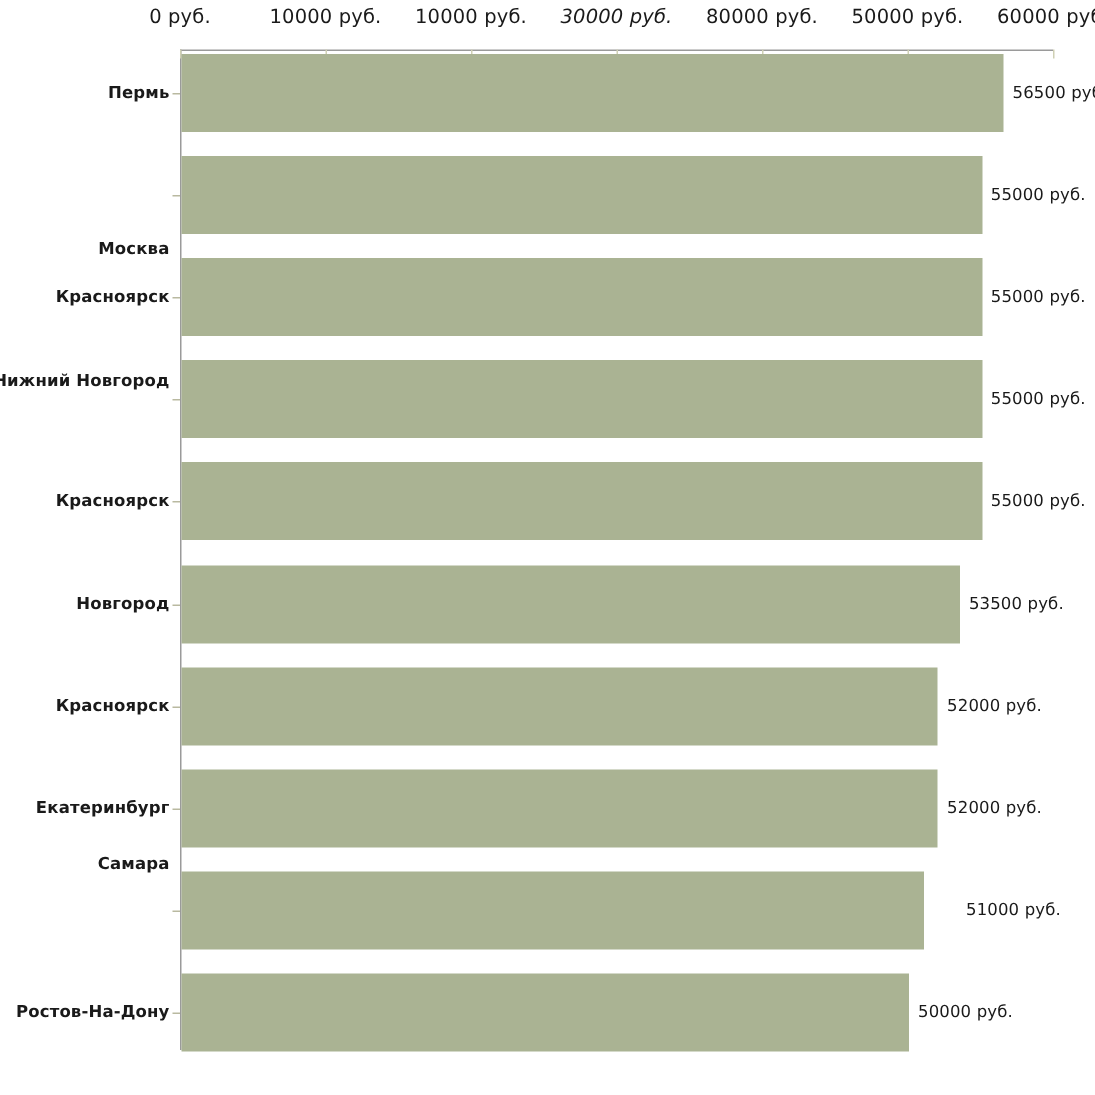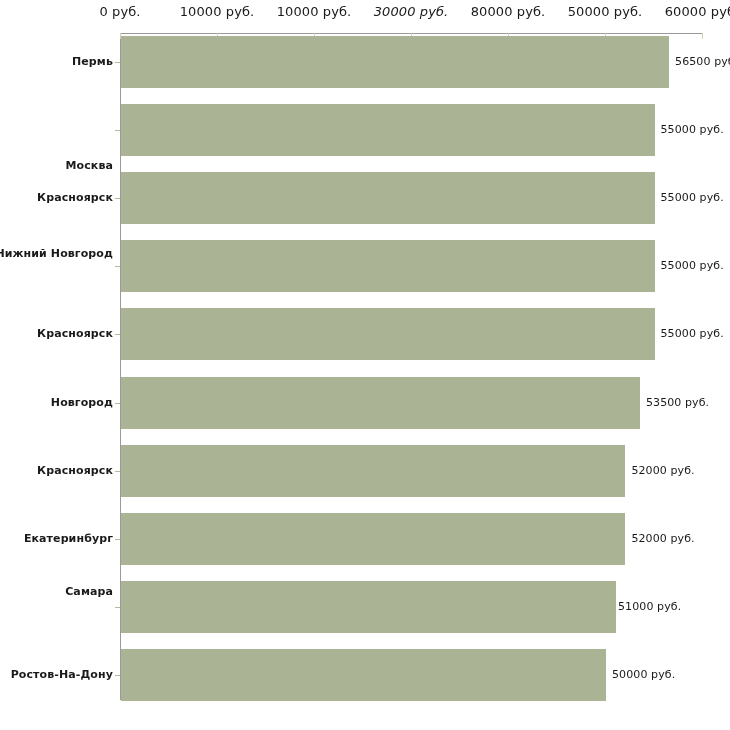--- a/index.html
+++ b/index.html
@@ -146,21 +146,21 @@
       <div class="bar" title="Челябинск" style="top: 444.6px; width: 504.4px; height: 52px; background: rgb(170, 179, 147);"></div>
       <div class="y-tick" style="top: 471px;"></div>
       <div class="cat-label" style="top: 463.6px; right: 617px;">Красноярск</div>
       <div class="bar-value" style="left: 631.4px; top: 463.6px;">52000 руб.</div>
       <div class="bar" title="Екатеринбург" style="top: 512.7px; width: 504.4px; height: 52px; background: rgb(170, 179, 147);"></div>
       <div class="y-tick" style="top: 539px;"></div>
       <div class="cat-label" style="top: 531.7px; right: 617px;">Екатеринбург</div>
       <div class="bar-value" style="left: 631.4px; top: 531.7px;">52000 руб.</div>
       <div class="bar" title="Самара" style="top: 580.8px; width: 494.7px; height: 52px; background: rgb(170, 179, 147);"></div>
       <div class="y-tick" style="top: 607px;"></div>
-      <div class="cat-label" style="top: 585px; right: 617px;">Самара</div>
-      <div class="bar-value" style="left: 618px; top: 599.8px;">51000 руб.</div>
+      <div class="cat-label" style="top: 569px; right: 617px;">Самара</div>
+      <div class="bar-value" style="left: 644px; top: 599.8px;">51000 руб.</div>
       <div class="bar" title="Ростов-На-Дону" style="top: 648.9px; width: 485px; height: 52px; background: rgb(170, 179, 147);"></div>
       <div class="y-tick" style="top: 675px;"></div>
       <div class="cat-label" style="top: 667.9px; right: 617px;">Ростов-На-Дону</div>
       <div class="bar-value" style="left: 612px; top: 667.9px;">50000 руб.</div>
     </div>
 
 </div>
 
 </body></html>

